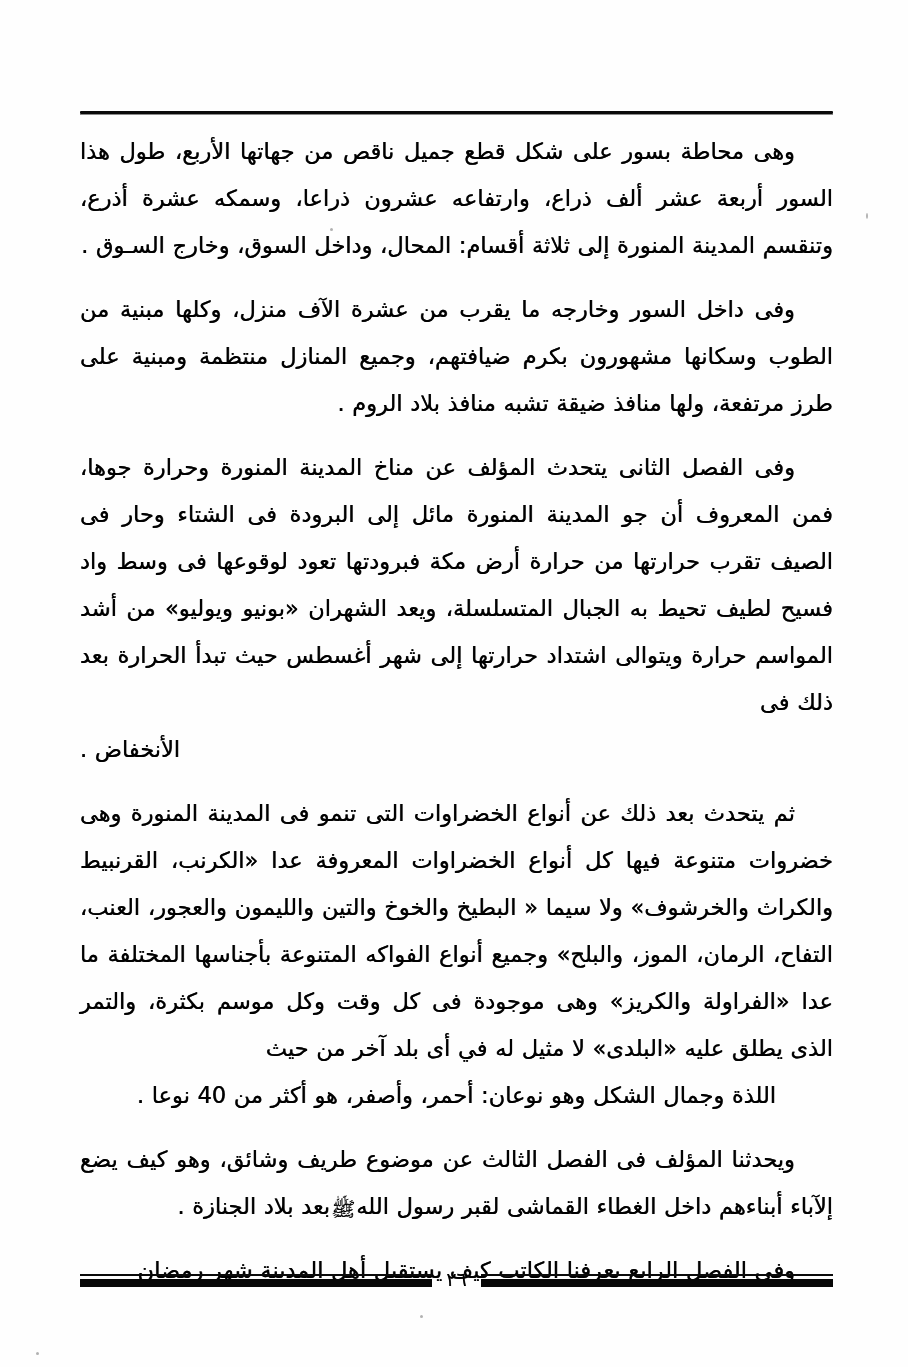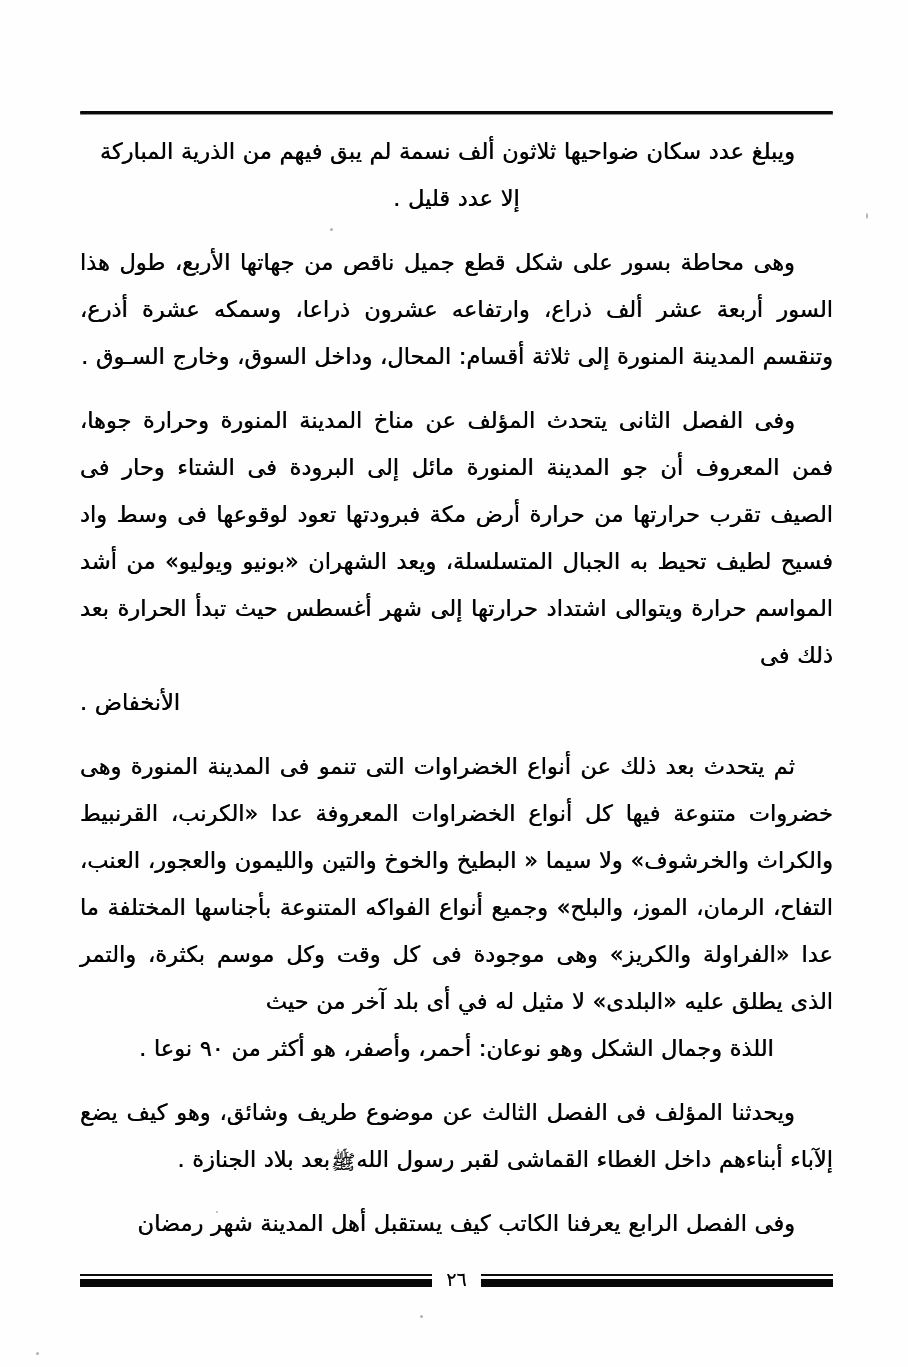--- a/index.html
+++ b/index.html
@@ -152,36 +152,33 @@
 </style>
 </head>
 <body>
 
 <div class="page">
 
   <div class="top-rule"></div>
 
   <div class="body-text">
 
-    <p class="para p1">
-      <span>ويبلغ عدد سكان ضواحيها ثلاثون ألف نسمة لم يبق فيهم من الذرية المباركة</span>
-      <span class="tail-center">إلا عدد قليل .</span>
-    </p>
 
     <p class="para p2">وهى محاطة بسور على شكل قطع جميل ناقص من جهاتها الأربع، طول هذا السور أربعة عشر ألف ذراع، وارتفاعه عشرون ذراعا، وسمكه عشرة أذرع، وتنقسم المدينة المنورة إلى ثلاثة أقسام: المحال، وداخل السوق، وخارج السـوق .</p>
 
+    <p class="para p3">وفى داخل السور وخارجه ما يقرب من عشرة الآف منزل، وكلها مبنية من الطوب وسكانها مشهورون بكرم ضيافتهم، وجميع المنازل منتظمة ومبنية على طرز مرتفعة، ولها منافذ ضيقة تشبه منافذ بلاد الروم .</p>
 
     <p class="para p4">
       <span>وفى الفصل الثانى يتحدث المؤلف عن مناخ المدينة المنورة وحرارة جوها، فمن المعروف أن جو المدينة المنورة مائل إلى البرودة فى الشتاء وحار فى الصيف تقرب حرارتها من حرارة أرض مكة فبرودتها تعود لوقوعها فى وسط واد فسيح لطيف تحيط به الجبال المتسلسلة، ويعد الشهران «بونيو ويوليو» من أشد المواسم حرارة ويتوالى اشتداد حرارتها إلى شهر أغسطس حيث تبدأ الحرارة بعد ذلك فى</span>
       <span class="tail-right">الأنخفاض .</span>
     </p>
 
     <p class="para p5">
       <span>ثم يتحدث بعد ذلك عن أنواع الخضراوات التى تنمو فى المدينة المنورة وهى خضروات متنوعة فيها كل أنواع الخضراوات المعروفة عدا «الكرنب، القرنبيط والكراث والخرشوف» ولا سيما « البطيخ والخوخ والتين والليمون والعجور، العنب، التفاح، الرمان، الموز، والبلح» وجميع أنواع الفواكه المتنوعة بأجناسها المختلفة ما عدا «الفراولة والكريز» وهى موجودة فى كل وقت وكل موسم بكثرة، والتمر الذى يطلق عليه «البلدى» لا مثيل له في أى بلد آخر من حيث</span>
-      <span class="tail-center">اللذة وجمال الشكل وهو نوعان: أحمر، وأصفر، هو أكثر من ٩٠ نوعا .</span>
+      <span class="tail-center">اللذة وجمال الشكل وهو نوعان: أحمر، وأصفر، هو أكثر من 40 نوعا .</span>
     </p>
 
     <p class="para p6">
       <span>ويحدثنا المؤلف فى الفصل الثالث عن موضوع طريف وشائق، وهو كيف يضع إلآباء أبناءهم داخل الغطاء القماشى لقبر رسول الله</span><span class="honorific">ﷺ</span><span>بعد بلاد الجنازة .</span>
     </p>
 
     <p class="para p7">وفى الفصل الرابع يعرفنا الكاتب كيف يستقبل أهل المدينة شهر رمضان</p>
 
   </div>
 

